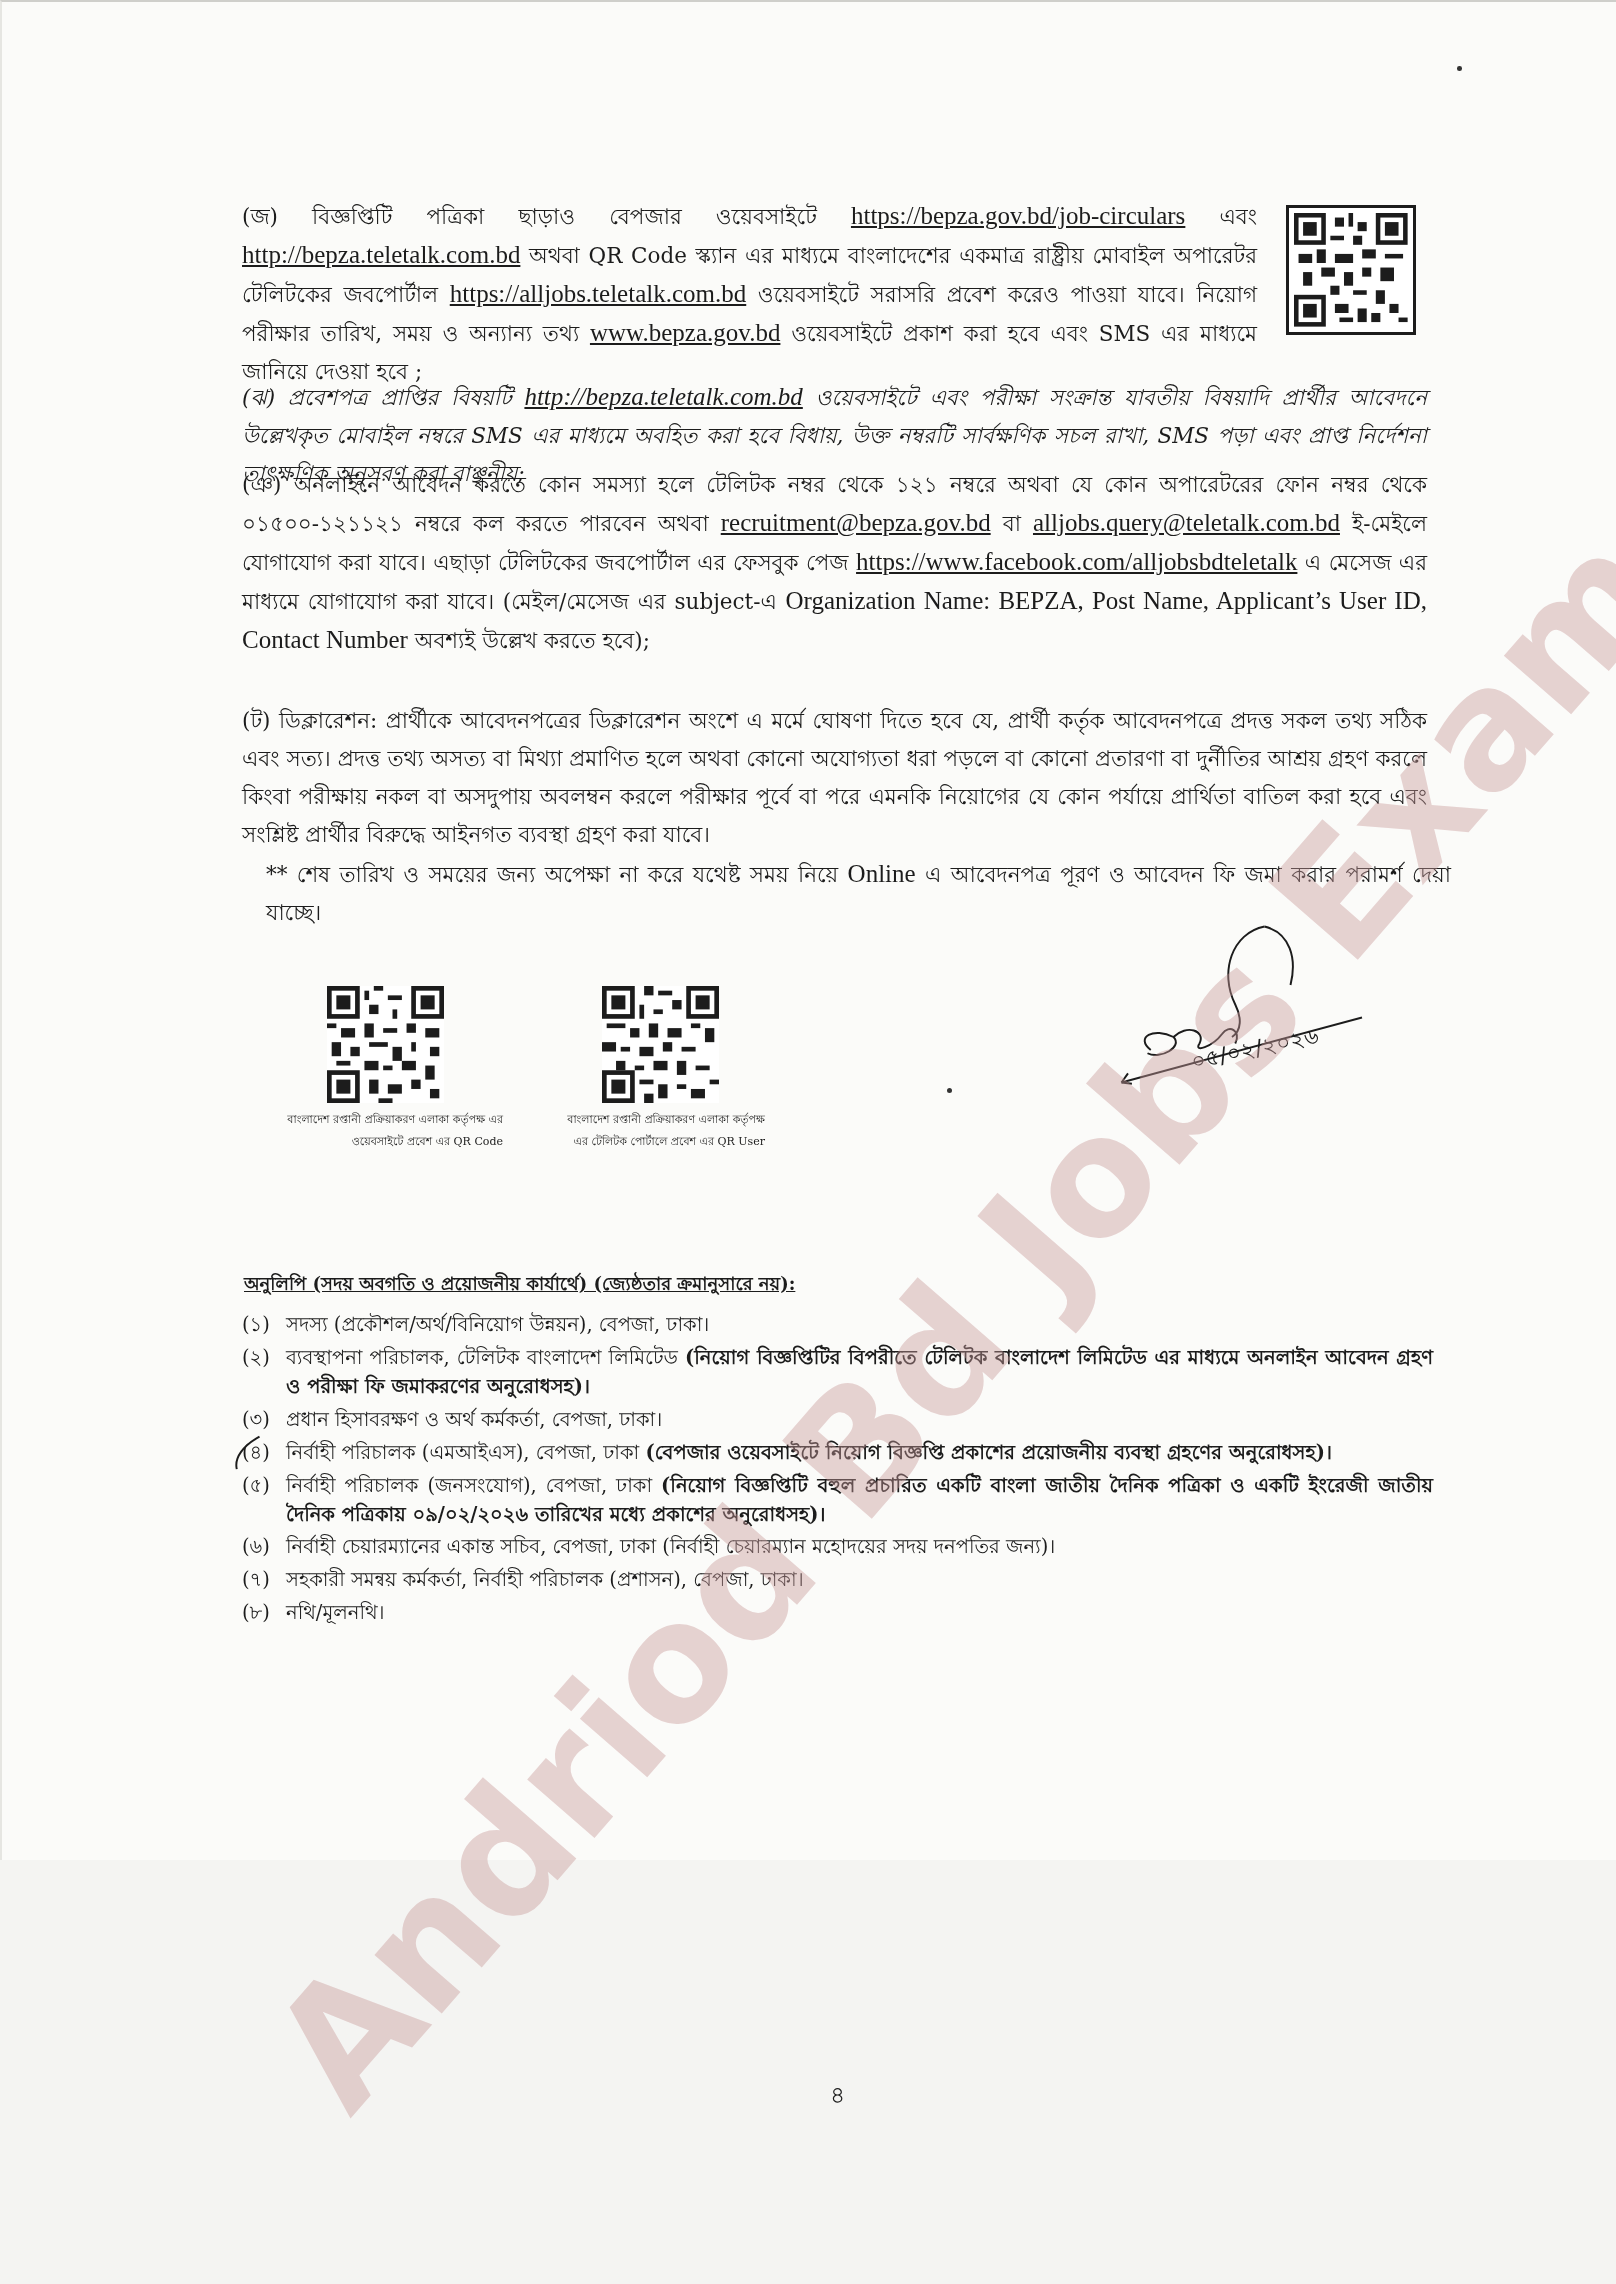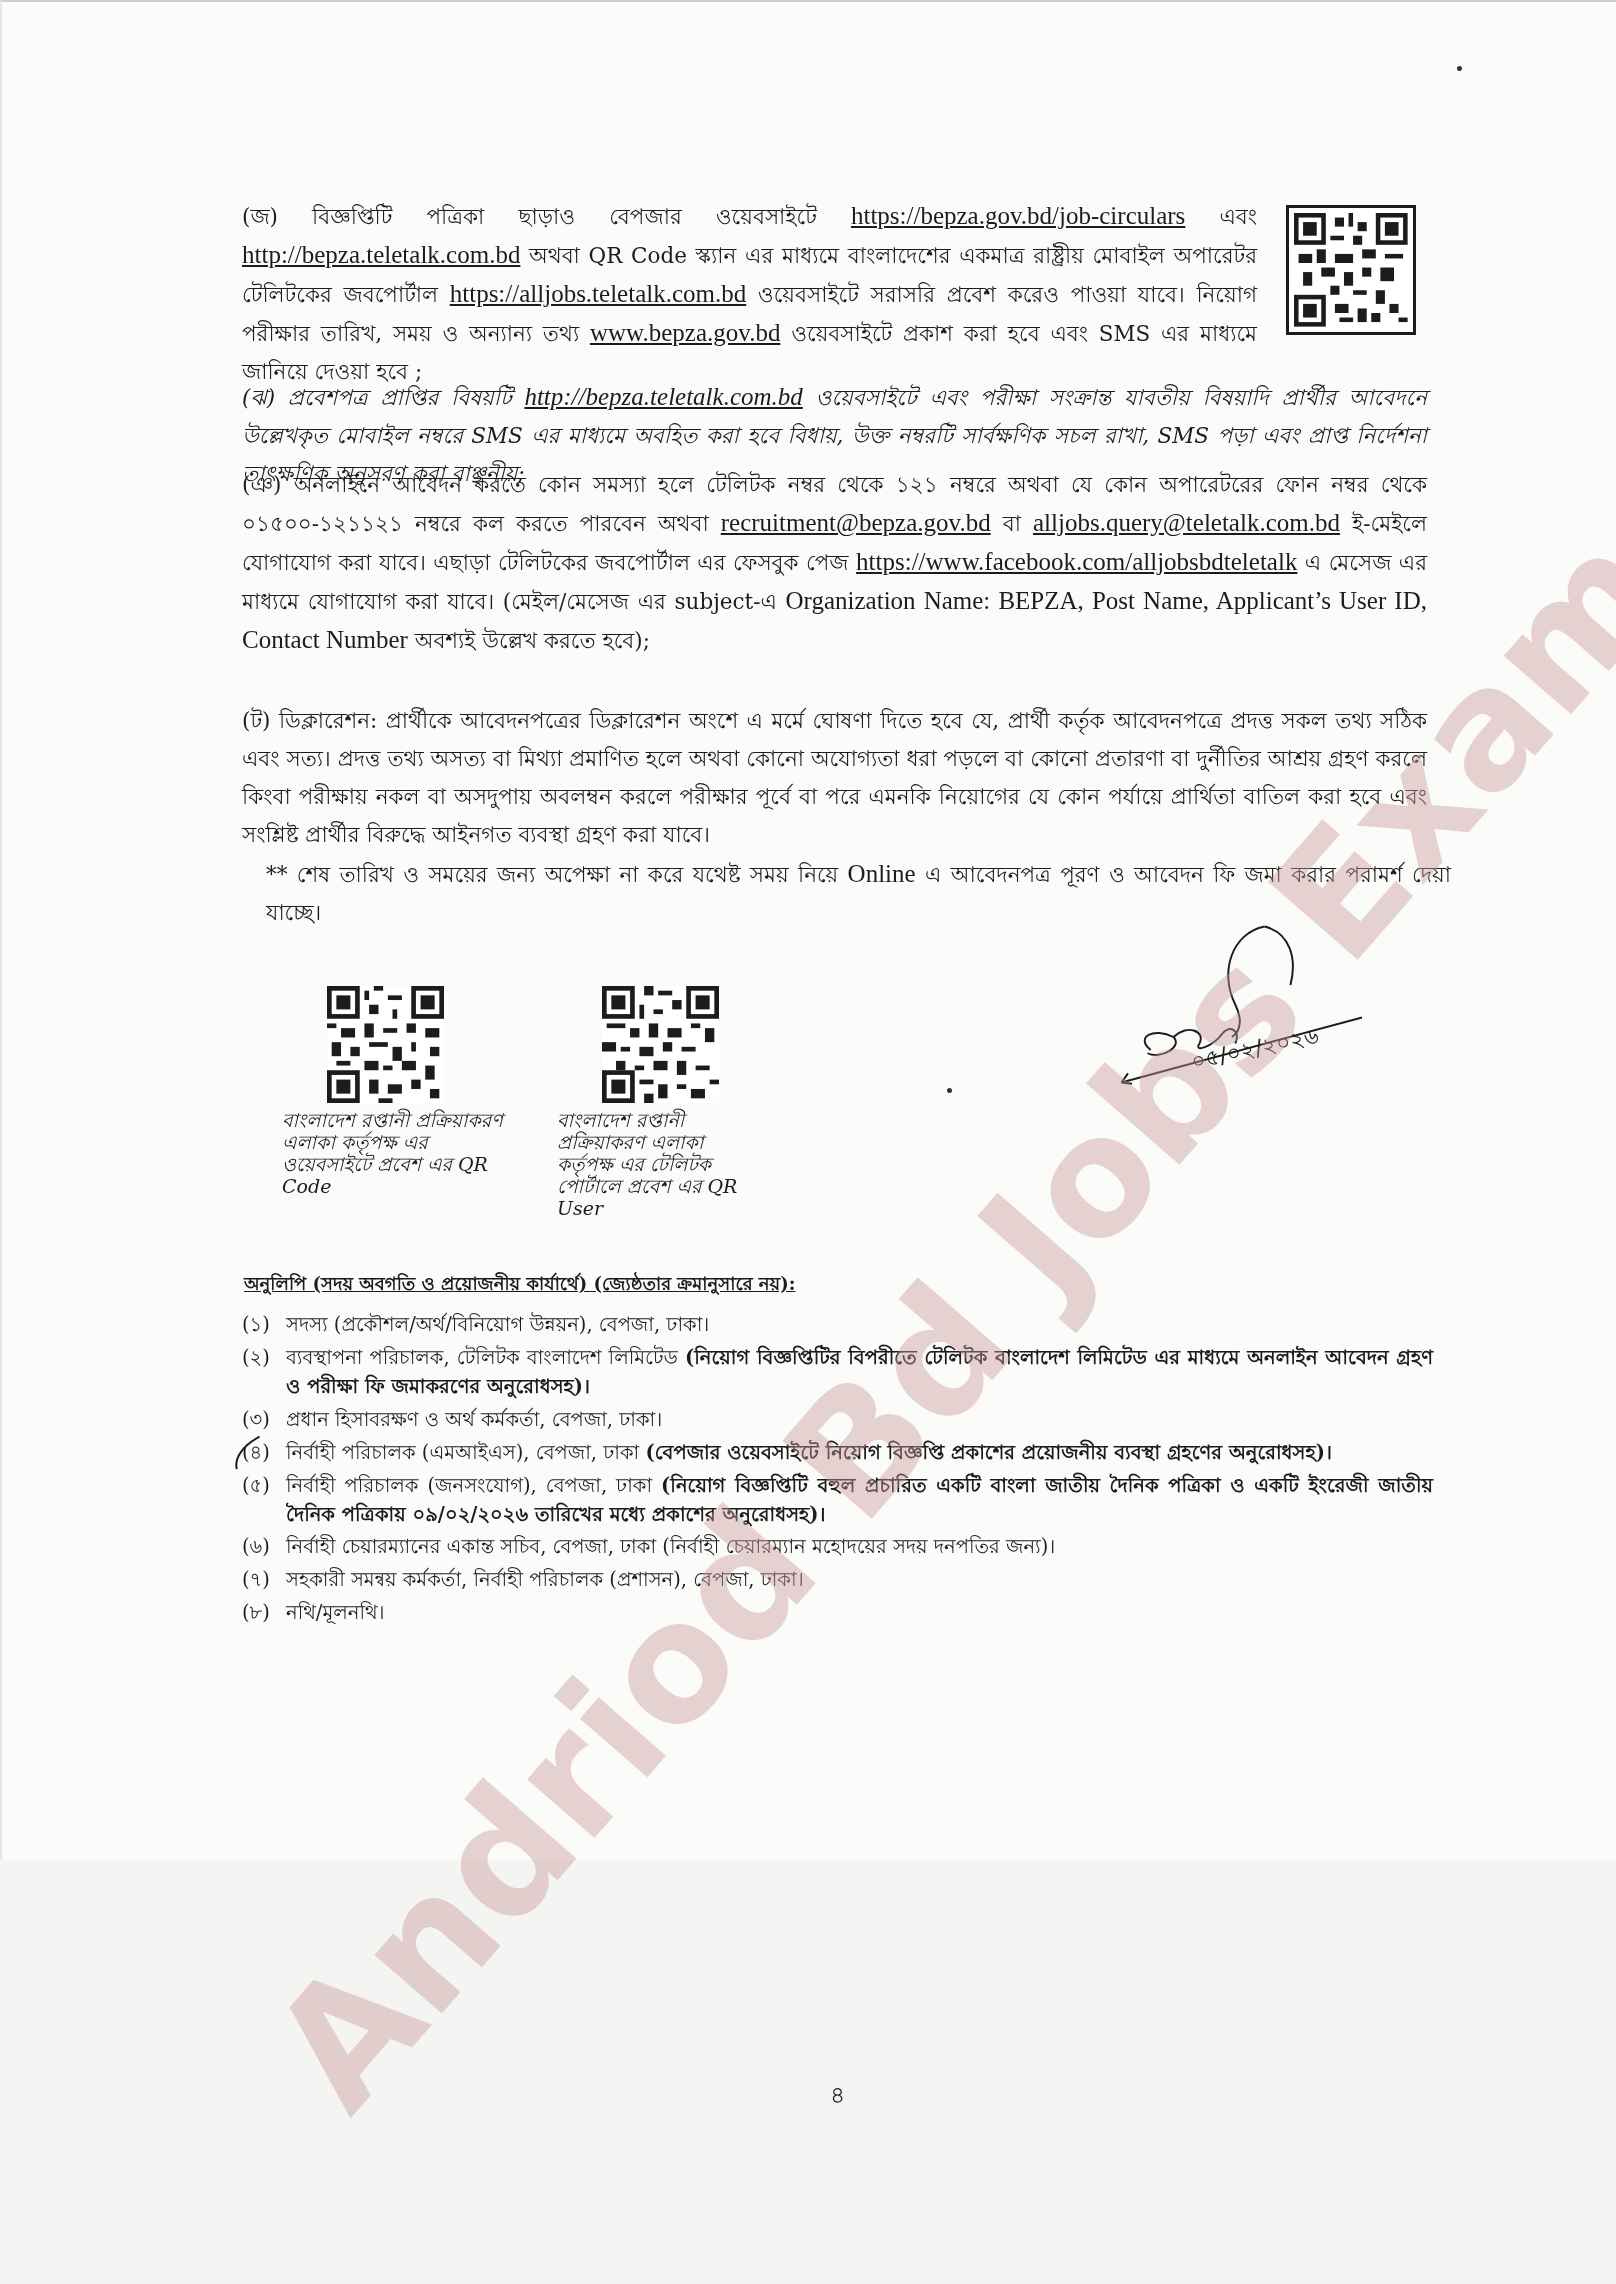--- a/index.html
+++ b/index.html
@@ -5,21 +5,21 @@
   html,body{margin:0;padding:0;}
   body{width:1617px;height:2284px;background:#f4f4f2;position:relative;overflow:hidden;
        font-family:"DejaVu Serif","Liberation Serif",serif;color:#1c1c1c;}
   .page{position:absolute;left:0;top:0;width:1617px;height:1860px;background:#fbfbf9;
         border-left:2.6px solid #e6e6e2;border-top:2px solid #cfcfcb;box-sizing:border-box;}
   .para{position:absolute;left:240px;width:1185px;font-size:21.5px;line-height:38px;text-align:justify;}
   .para .lnk{text-decoration:underline;font-family:"Liberation Serif","DejaVu Serif",serif;font-size:25px;}
   .en{font-family:"Liberation Serif","DejaVu Serif",serif;font-size:25px;}
   .qr{position:absolute;background:#fff;}
   .qr svg{display:block;width:100%;height:100%;}
-  .qr-caption{position:absolute;font-size:19px;line-height:22px;text-align:left;font-style:italic;}
+  .qr-caption{position:absolute;font-size:11px;line-height:22px;text-align:right;}
   .sig-block{position:absolute;left:976px;top:1054px;width:443px;text-align:center;font-size:19.5px;line-height:31px;}
   .sig-svg{position:absolute;left:1100px;top:918px;width:299px;height:169px;}
   .copy-title{position:absolute;left:242px;top:1268px;font-size:18px;text-decoration:underline;font-weight:bold;}
   .copy-list{position:absolute;left:240px;top:1308px;width:1191px;font-size:19.5px;line-height:29px;}
   .copy-item{display:flex;margin-bottom:3.9px;}
   .copy-num{width:44px;flex:none;}
   .copy-text{flex:1;text-align:justify;}
   .copy-text b{font-weight:bold;}
   .page-num{position:absolute;left:828px;top:2075px;font-size:23.4px;font-family:"DejaVu Sans",sans-serif;}
   .tick{position:absolute;left:228px;top:1432px;width:33px;height:39px;}

